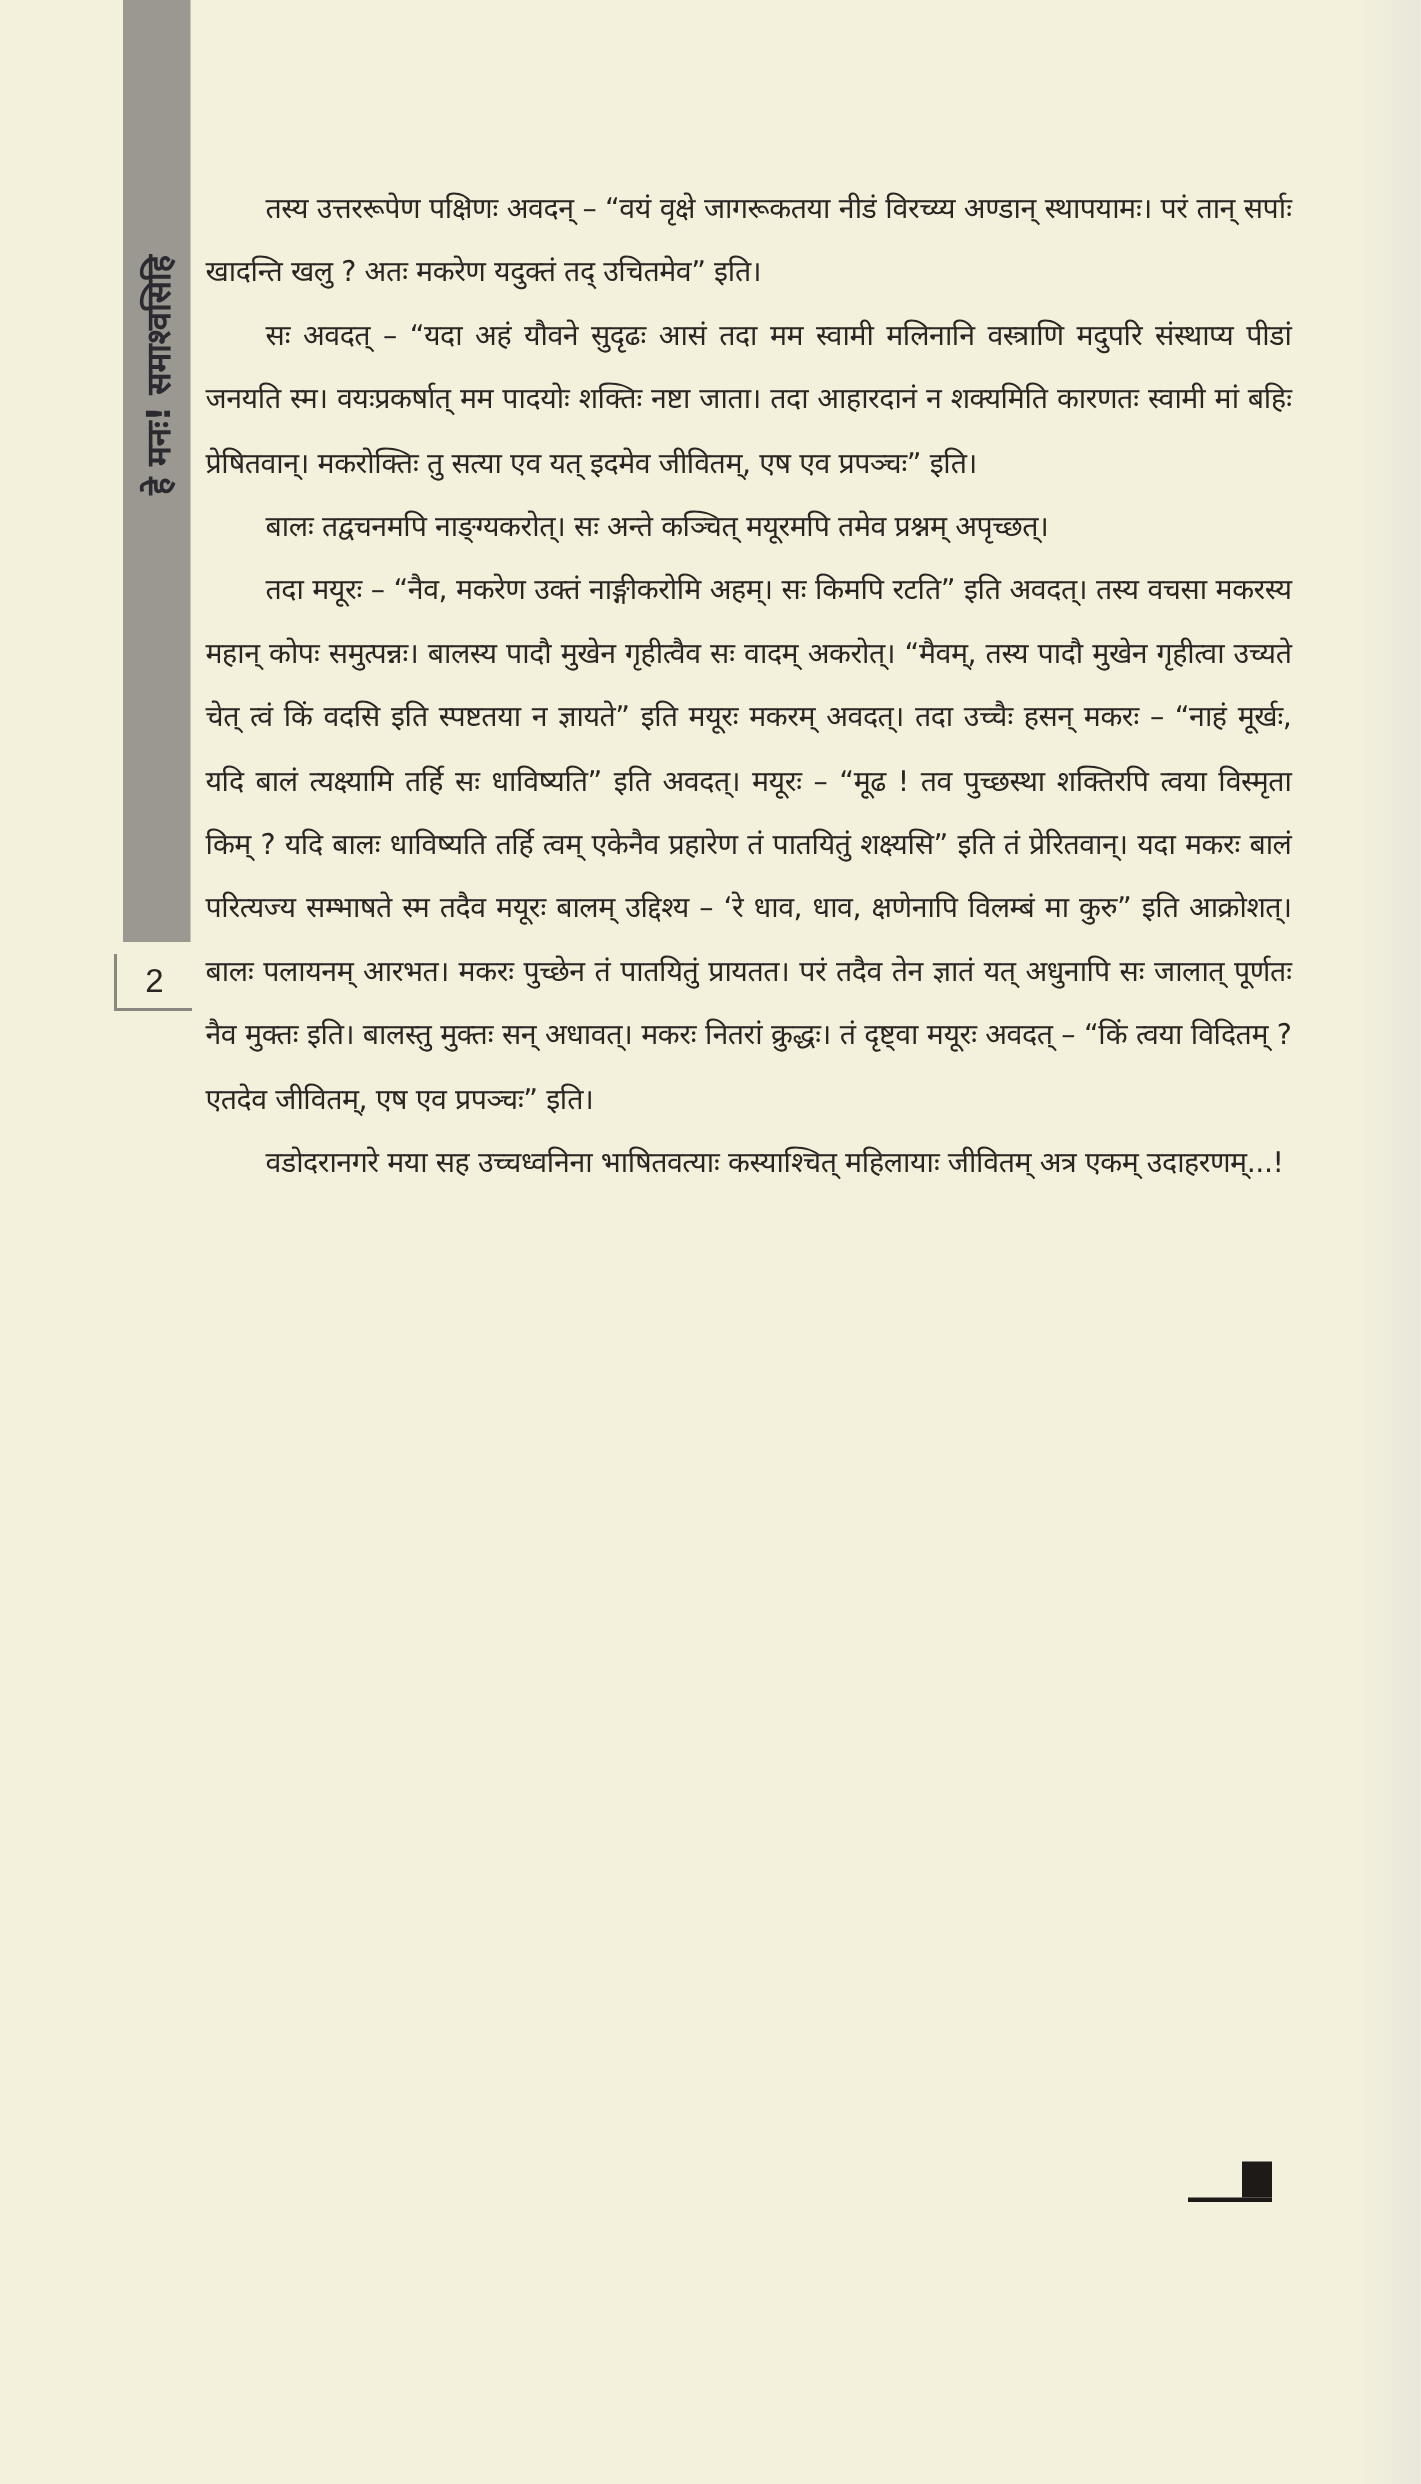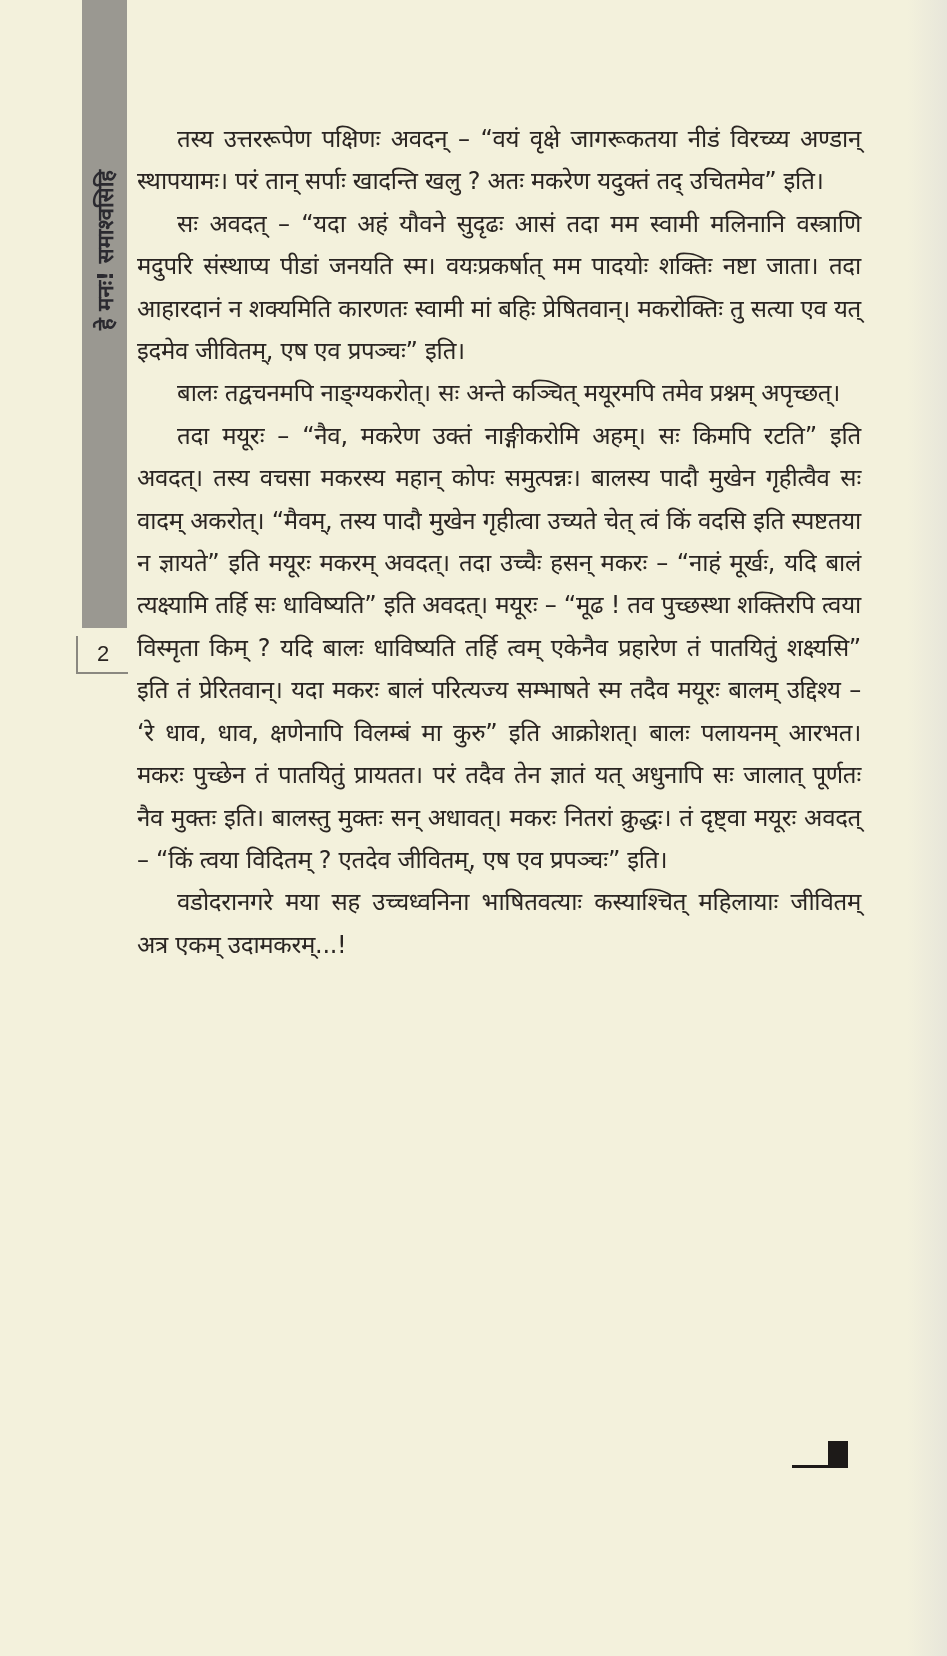--- a/index.html
+++ b/index.html
@@ -38,21 +38,21 @@
     display: flex; align-items: center; justify-content: center;
     font-family: "Liberation Sans", sans-serif;
     font-size: 22px; color: #2a2522;
   }
   .content {
     position: absolute; left: 137px; top: 118px; width: 724px;
   }
   .para {
     margin: 0;
     font-family: "DejaVu Sans", sans-serif;
-    font-size: 24px;
+    font-size: 19px;
     line-height: 42.4px;
     text-align: justify;
     text-indent: 40px;
     letter-spacing: -0.3px;
   }
   .end-mark {
     position: absolute; left: 792px; top: 1440px; width: 56px; height: 28px;
   }
   .end-mark .rule {
     position: absolute; left: 0; bottom: 0; width: 56px; height: 3px; background: #1d1a18;
@@ -72,19 +72,19 @@
 </div>
 <div class="page-number-box">
   <span>2</span>
 </div>
 
 <div class="content">
   <p class="para" style="margin-bottom:0">तस्य उत्तररूपेण पक्षिणः अवदन् – “वयं वृक्षे जागरूकतया नीडं विरच्य्य अण्डान् स्थापयामः। परं तान् सर्पाः खादन्ति खलु ? अतः मकरेण यदुक्तं तद् उचितमेव” इति।</p>
   <p class="para">सः अवदत् – “यदा अहं यौवने सुदृढः आसं तदा मम स्वामी मलिनानि वस्त्राणि मदुपरि संस्थाप्य पीडां जनयति स्म। वयःप्रकर्षात् मम पादयोः शक्तिः नष्टा जाता। तदा आहारदानं न शक्यमिति कारणतः स्वामी मां बहिः प्रेषितवान्। मकरोक्तिः तु सत्या एव यत् इदमेव जीवितम्, एष एव प्रपञ्चः” इति।</p>
   <p class="para">बालः तद्वचनमपि नाङ्ग्यकरोत्। सः अन्ते कञ्चित् मयूरमपि तमेव प्रश्नम् अपृच्छत्।</p>
   <p class="para">तदा मयूरः – “नैव, मकरेण उक्तं नाङ्गीकरोमि अहम्। सः किमपि रटति” इति अवदत्। तस्य वचसा मकरस्य महान् कोपः समुत्पन्नः। बालस्य पादौ मुखेन गृहीत्वैव सः वादम् अकरोत्। “मैवम्, तस्य पादौ मुखेन गृहीत्वा उच्यते चेत् त्वं किं वदसि इति स्पष्टतया न ज्ञायते” इति मयूरः मकरम् अवदत्। तदा उच्चैः हसन् मकरः – “नाहं मूर्खः, यदि बालं त्यक्ष्यामि तर्हि सः धाविष्यति” इति अवदत्। मयूरः – “मूढ ! तव पुच्छस्था शक्तिरपि त्वया विस्मृता किम् ? यदि बालः धाविष्यति तर्हि त्वम् एकेनैव प्रहारेण तं पातयितुं शक्ष्यसि” इति तं प्रेरितवान्। यदा मकरः बालं परित्यज्य सम्भाषते स्म तदैव मयूरः बालम् उद्दिश्य – ‘रे धाव, धाव, क्षणेनापि विलम्बं मा कुरु” इति आक्रोशत्। बालः पलायनम् आरभत। मकरः पुच्छेन तं पातयितुं प्रायतत। परं तदैव तेन ज्ञातं यत् अधुनापि सः जालात् पूर्णतः नैव मुक्तः इति। बालस्तु मुक्तः सन् अधावत्। मकरः नितरां क्रुद्धः। तं दृष्ट्वा मयूरः अवदत् – “किं त्वया विदितम् ? एतदेव जीवितम्, एष एव प्रपञ्चः” इति।</p>
-  <p class="para">वडोदरानगरे मया सह उच्चध्वनिना भाषितवत्याः कस्याश्चित् महिलायाः जीवितम् अत्र एकम् उदामकरम्...!</p>
+  <p class="para">वडोदरानगरे मया सह उच्चध्वनिना भाषितवत्याः कस्याश्चित् महिलायाः जीवितम् अत्र एकम् उदाहरणम्...!</p>
 </div>
 
 <div class="end-mark">
   <div class="rule"></div>
   <div class="block"></div>
 </div>
 
 </body></html>

